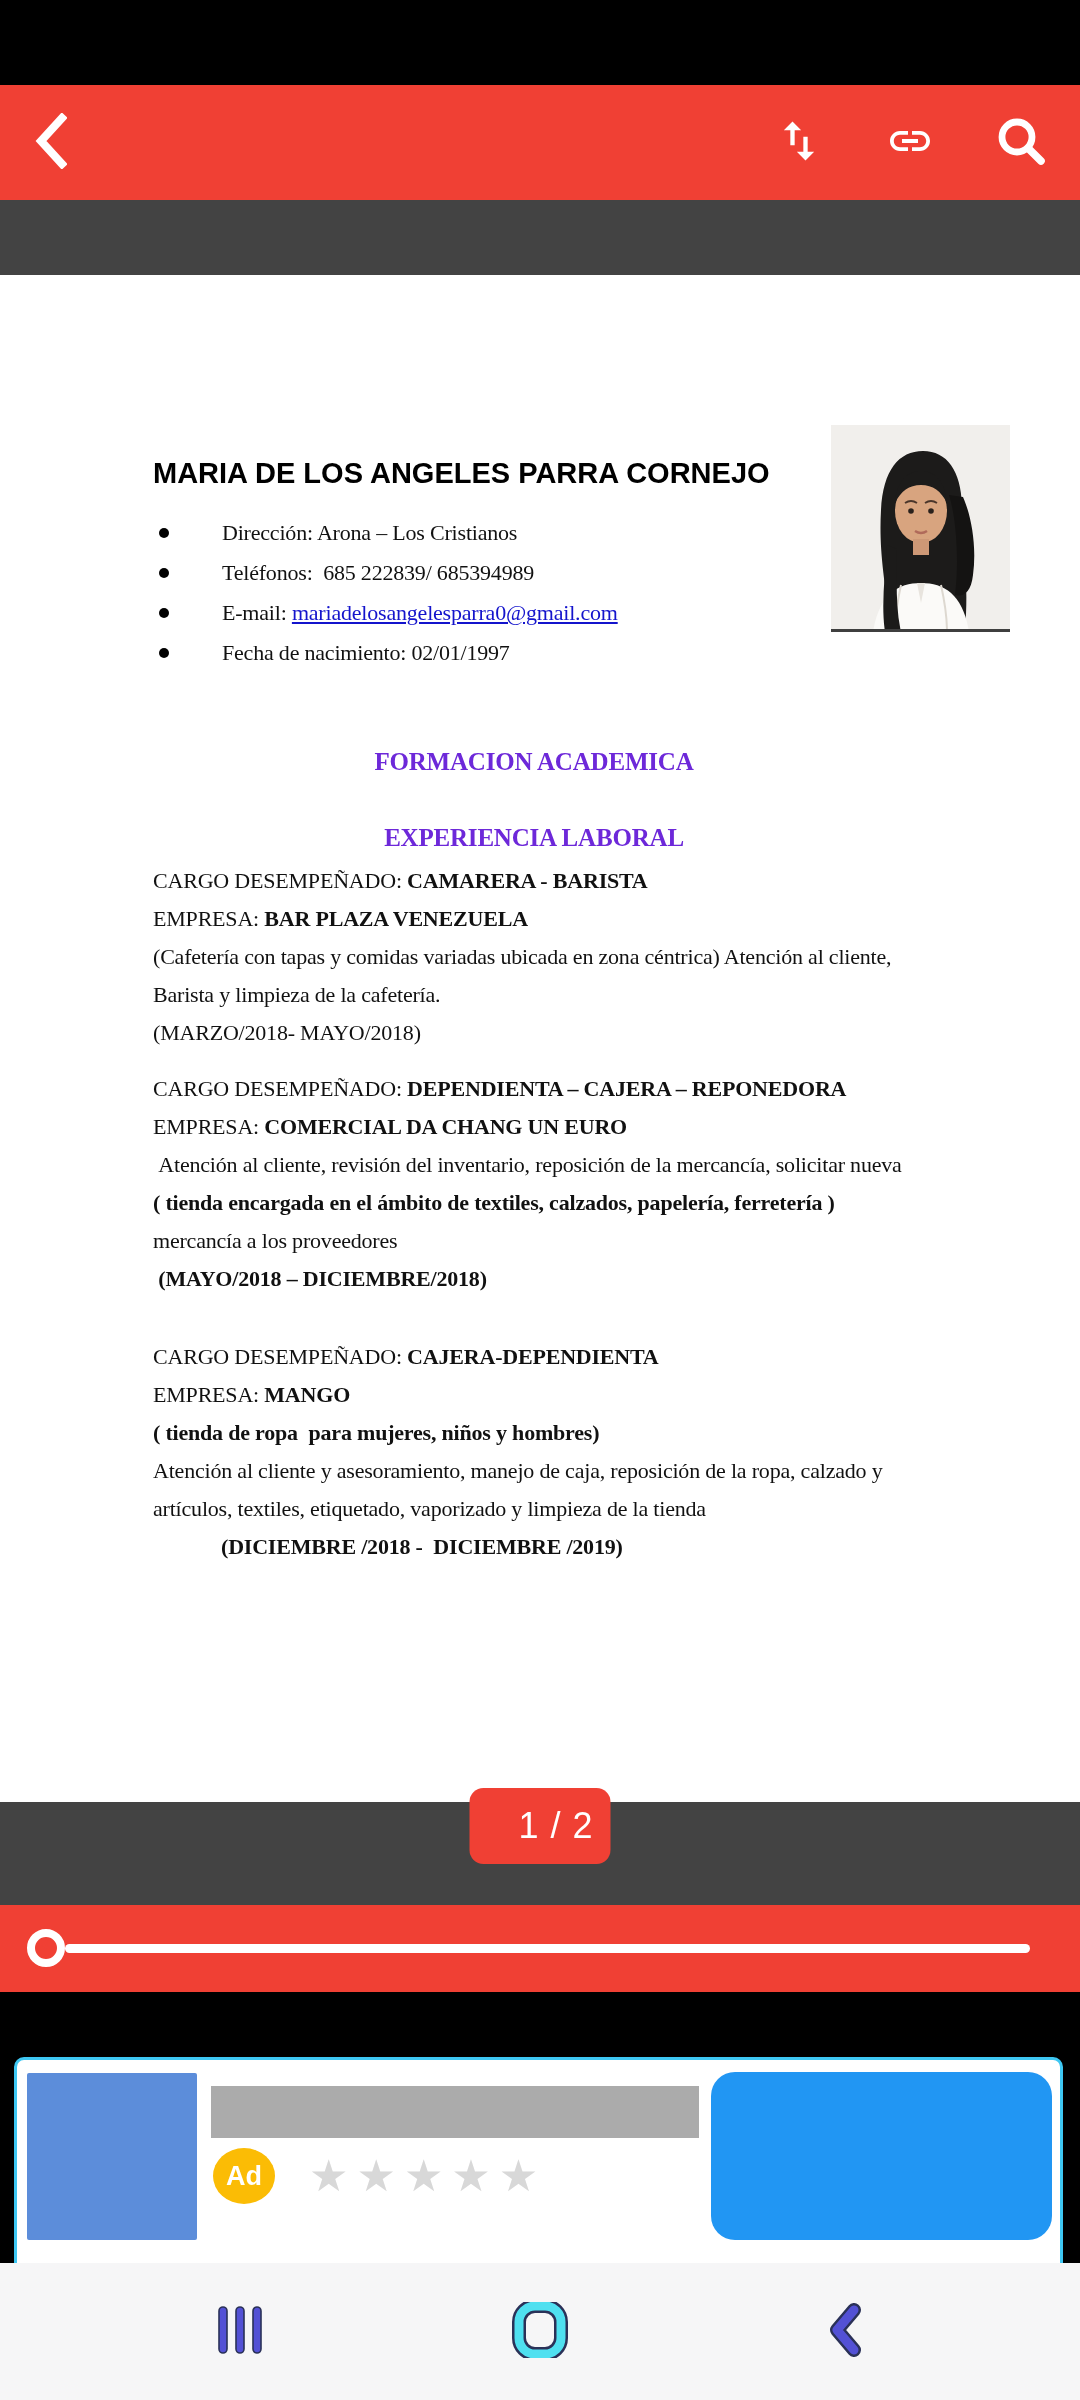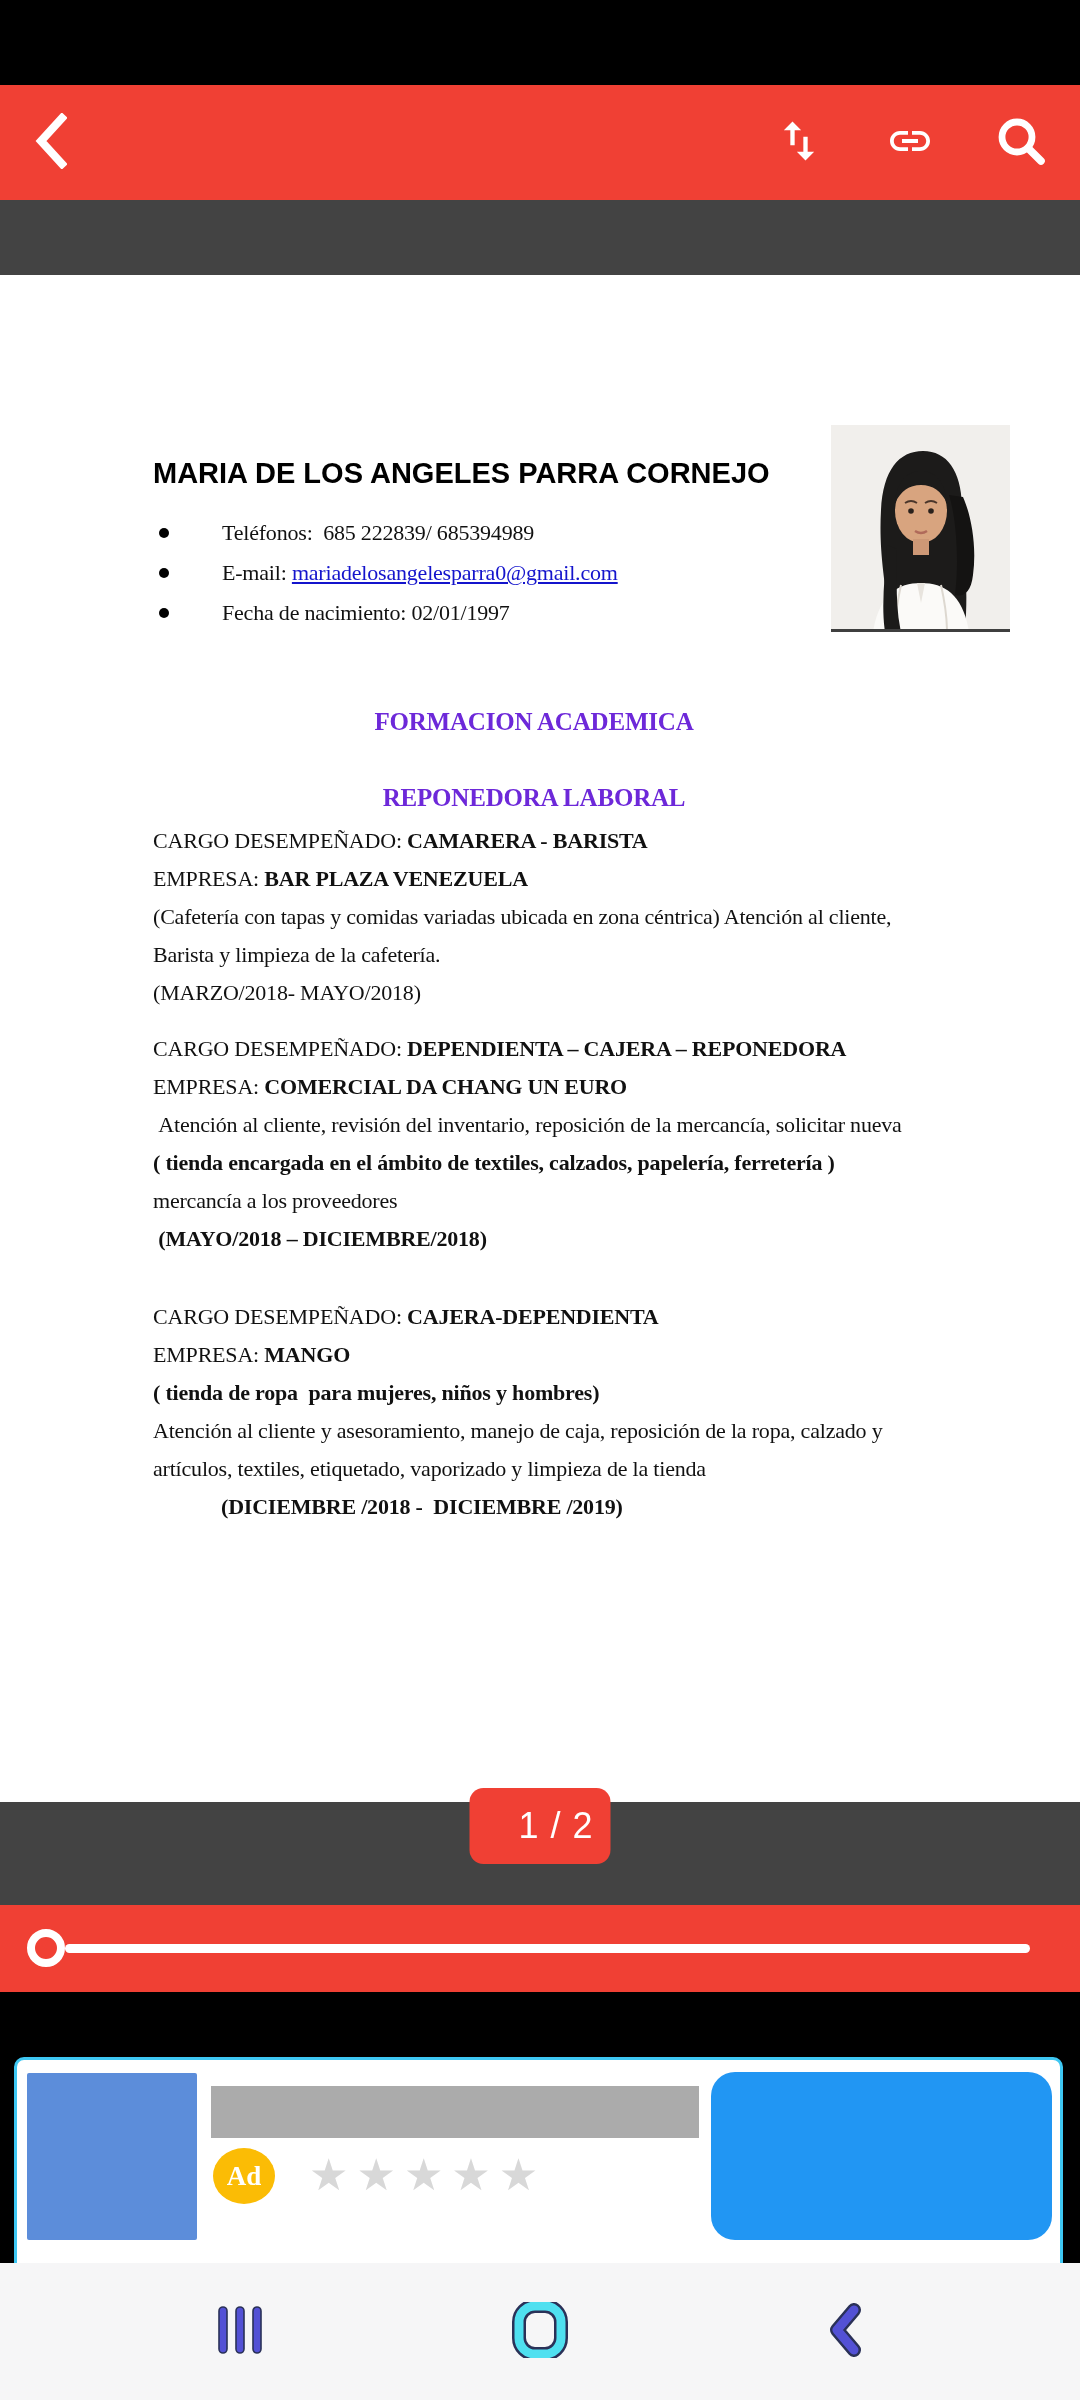--- a/index.html
+++ b/index.html
@@ -82,21 +82,21 @@
     position:absolute;left:27px;top:24px;width:38px;height:38px;border-radius:50%;
     border:8px solid #fff;background:transparent;
   }
   .slider-track{
     position:absolute;left:65px;top:39px;width:965px;height:9px;border-radius:5px;background:#fff;
   }
   
   .ad-zone{position:relative;height:271px;background:#000;}
   .ad-card{
     position:absolute;left:14px;top:65px;width:1049px;height:218px;
-    background:#fff;border:3px solid var(--ad-border);border-radius:10px;font-family:Liberation Serif, serif;
+    background:#fff;border:3px solid var(--ad-border);border-radius:10px;
   }
   .ad-tile{position:absolute;left:10px;top:13px;width:170px;height:167px;background:var(--ad-tile-blue);border-radius:2px;}
   .ad-headline{position:absolute;left:194px;top:26px;width:488px;height:52px;background:var(--ad-placeholder-gray);}
   .ad-badge{
     position:absolute;left:196px;top:88px;width:62px;height:56px;border-radius:50%;
     background:var(--ad-badge-yellow);color:#fff;font-weight:bold;font-size:27px;
     display:flex;align-items:center;justify-content:center;
   }
   .ad-stars{position:absolute;left:292px;top:88px;height:56px;display:flex;align-items:center;
     font-size:44px;color:var(--star-gray);letter-spacing:8px;line-height:1;}
@@ -150,20 +150,21 @@
       </button>
     </div>
   </div>
 
   <div class="doc-top-strip"></div>
 
   <div class="document">
     <h1 class="cv-title">MARIA DE LOS ANGELES PARRA CORNEJO</h1>
 
     <ul class="contact" id="contact-list">
+        <li><span class="dot"></span><span>Dirección: Arona – Los Cristianos</span></li>
         <li><span class="dot"></span><span>Teléfonos:&nbsp; 685 222839/ 685394989</span></li>
         <li><span class="dot"></span><span>E-mail: </span><a href="#">mariadelosangelesparra0@gmail.com</a></li>
         <li><span class="dot"></span><span>Fecha de nacimiento: 02/01/1997</span></li>
       </ul>
 
     <div class="photo">
       <svg width="179" height="207" viewBox="0 0 179 207">
         <rect width="179" height="207" fill="#F1EFEC"></rect>
         <path d="M60 200 C52 150 48 120 50 85 C52 45 68 26 92 26 C116 26 130 46 131 80 C132 118 138 160 134 204 L118 207 L60 207 Z" fill="#1C1B1A"></path>
         <path d="M118 70 C126 95 128 140 124 170 C132 172 140 168 142 150 C146 120 140 90 132 72 Z" fill="#141312"></path>
@@ -177,21 +178,21 @@
         <rect x="82" y="114" width="16" height="16" fill="#CD9876"></rect>
         <path d="M42 207 C48 170 66 158 90 158 C114 158 132 170 138 207 Z" fill="#FBFAF8"></path>
         <path d="M86 158 L90 178 L94 158 Z" fill="#E8E4DE"></path>
         <path d="M70 160 C66 178 64 192 64 207 M110 160 C114 178 116 192 116 207" stroke="#DDD8D0" stroke-width="2" fill="none"></path>
         <path d="M56 120 C54 150 50 180 54 207 L70 207 C64 180 66 150 66 124 Z" fill="#1C1B1A"></path>
       </svg>
     </div>
 
     <h2 class="sec-heading">FORMACION ACADEMICA</h2>
 
-    <h2 class="sec-heading exp">REPONEDORA LABORAL</h2>
+    <h2 class="sec-heading exp">EXPERIENCIA LABORAL</h2>
 
     <div class="jobs" id="jobs">
         <div class="job">
           <p><span>CARGO DESEMPEÑADO: </span><span class="b">CAMARERA - BARISTA</span></p>
           <p><span>EMPRESA: </span><span class="b">BAR PLAZA VENEZUELA</span></p>
           <p><span>(Cafetería con tapas y comidas variadas ubicada en zona céntrica) Atención al cliente,</span></p>
           <p><span>Barista y limpieza de la cafetería.</span></p>
           <p><span>(MARZO/2018- MAYO/2018)</span></p>
         </div>
         <div class="job">

